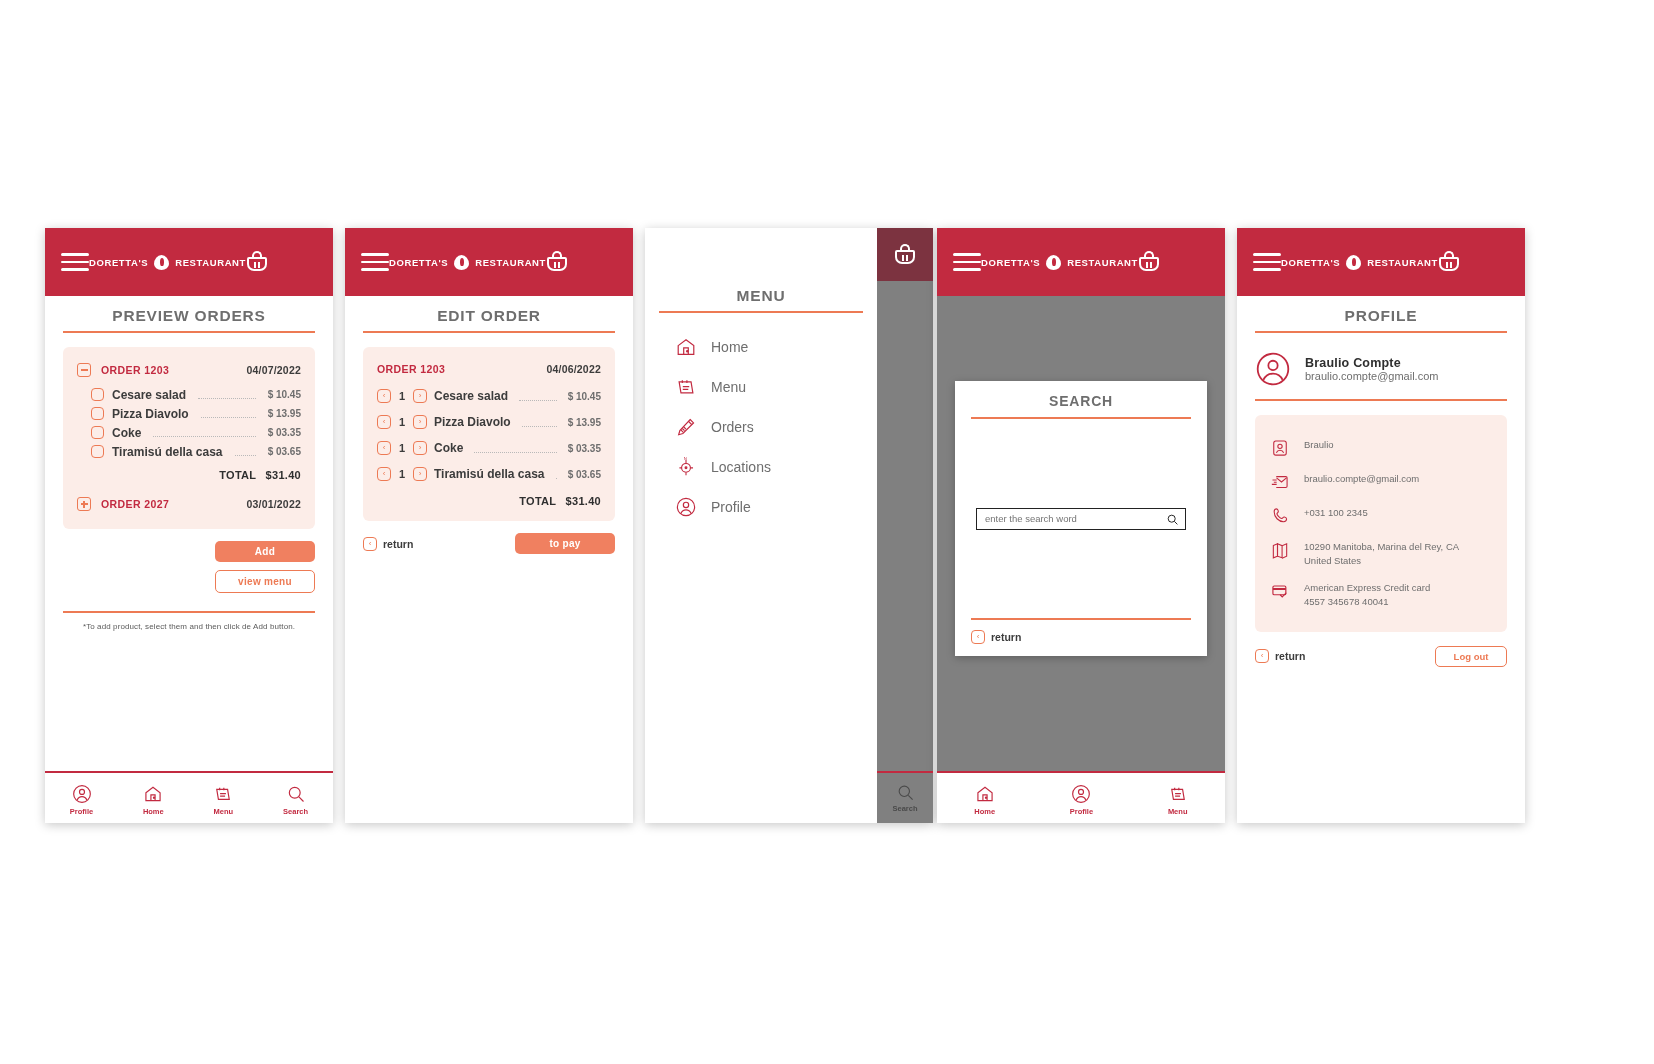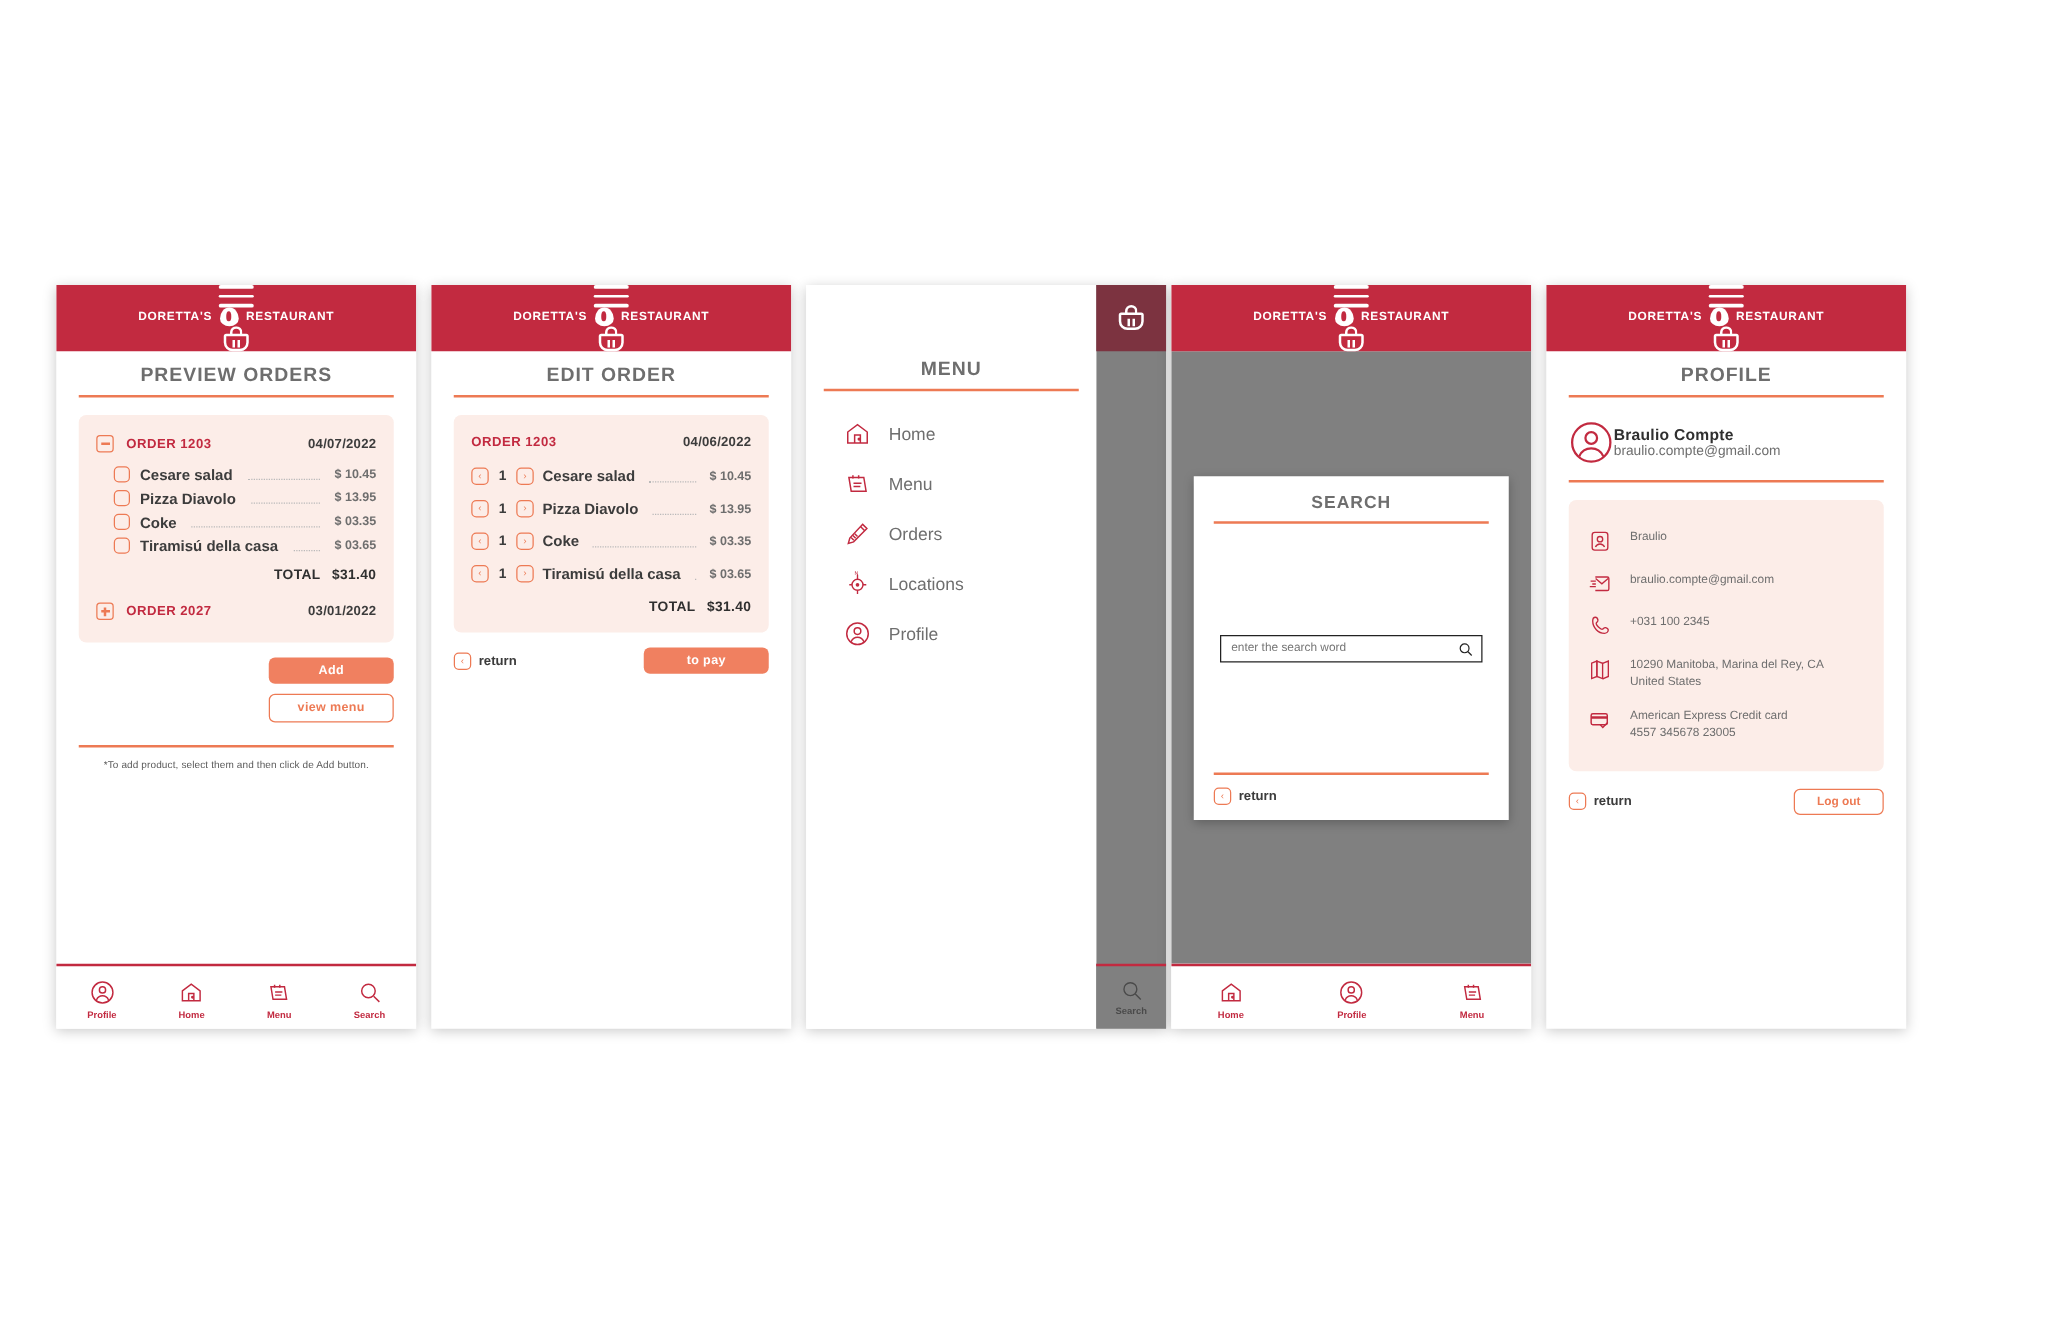--- a/index.html
+++ b/index.html
@@ -20,23 +20,23 @@
     overflow: hidden;
   }
   .p1 { left: 45px;   top: 228px; }
   .p2 { left: 345px;  top: 228px; }
   .p3 { left: 645px;  top: 228px; }
   .p4 { left: 937px;  top: 228px; }
   .p5 { left: 1237px; top: 228px; }
 
   
   .topbar {
-    height: 53px; background: #C22A40;
+    height: 68px; background: #C22A40;
     display: flex; align-items: center; justify-content: flex-start;
-    padding: 0 16px; position: relative; z-index: 6; flex-direction: column;
+    padding: 0 16px; position: relative; z-index: 6;
   }
   .hamburger { width: 28px; display:flex; flex-direction:column; gap:5px; cursor:pointer; }
   .hamburger span { display:block; height:2.5px; background:#fff; border-radius:2px; }
   .brand { display:flex; align-items:center; gap:6px; color:#fff;
            font-size: 9.5px; font-weight: 800; letter-spacing: .6px; }
   .brand .flame {
     width:15px; height:15px; background:#fff; border-radius:50% 50% 50% 50%/60% 60% 40% 40%;
     position:relative; display:inline-block;
   }
   .brand .flame::after{
@@ -164,21 +164,21 @@
   }
   .search-field input {
     border:none; outline:none; width:100%; font-size:9.5px; color:#8c8c8c;
     font-family:"Liberation Sans", sans-serif; background:transparent;
   }
   .search-field .mag { position:absolute; right:6px; top:4px; }
   .modal-foot-rule { height:1.6px; background:#ED7A54; margin: 0 16px 10px; }
   .modal-return { margin: 0 0 12px 16px; }
 
   
-  .profile-head { display:flex; align-items:center; padding: 4px 18px 0; }
+  .profile-head { display:flex; align-items:center; gap:14px; padding: 4px 18px 0; }
   .pname { color:#2F2F2F; font-size:12.5px; font-weight:800; letter-spacing:.2px; }
   .pmail { color:#6E6E6E; font-size:11px; }
   .profile-rule { height:1.8px; background:#ED7A54; margin: 12px 18px 14px; }
   .info-card { background:#FCEDE8; border-radius:6px; margin:0 18px; padding: 16px 14px; }
   .info-row { display:flex; align-items:flex-start; gap:13px; padding: 7px 0; }
   .info-text { color:#6E6E6E; font-size:9.5px; line-height:1.45; }
   .ic { flex:0 0 auto; width:22px; display:flex; justify-content:center; }
 
   .logout-btn {
     background:#fff; color:#ED7A54; border:1.3px solid #ED7A54; border-radius:5px;
@@ -606,21 +606,21 @@
       </div>
       <div class="info-row">
         <span class="ic">
           <svg width="20" height="20" viewBox="0 0 24 24" fill="none" stroke="#C22A40" stroke-width="1.4">
             <rect x="3.5" y="6" width="15.5" height="10.5" rx="1.6"></rect>
             <path d="M3.5 9.6h15.5" stroke-width="2.4"></path>
             <path d="M12.5 16.8l2.2 2.4 4.4-4.6" stroke-linecap="round"></path>
           </svg>
         </span>
         <span class="info-text" style="white-space:pre-line;">American Express Credit card
-4557 345678 23005</span>
+4557 345678 40041</span>
       </div>
     </div>
 
     <div class="bottom-actions" style="margin-top:14px;">
       <div class="return-link">
         <span class="return-box">‹</span>
         <span class="return-text">return</span>
       </div>
       <div class="logout-btn">Log out</div>
     </div>

